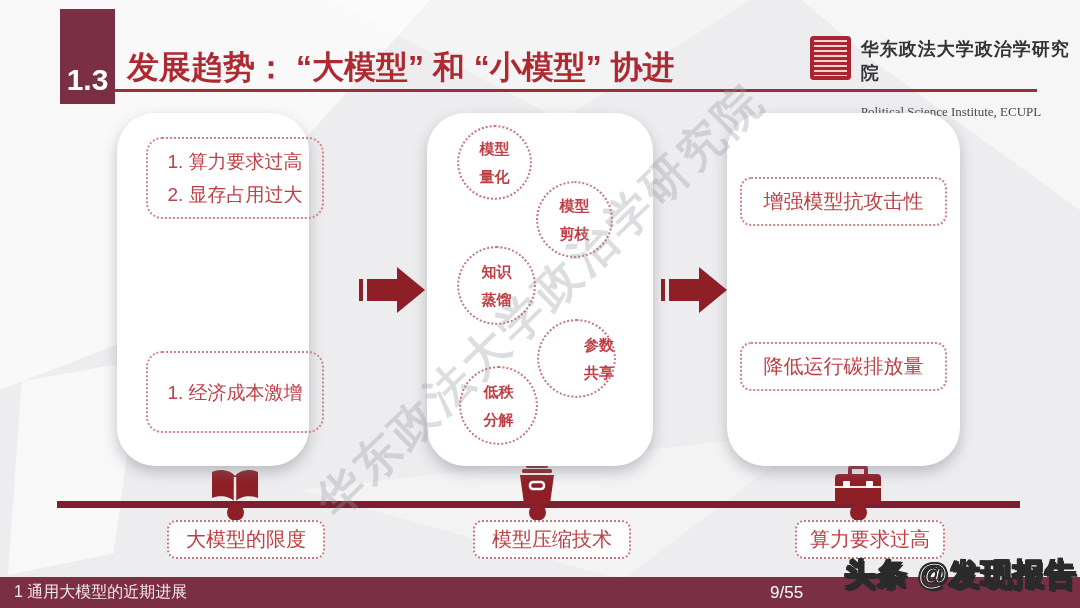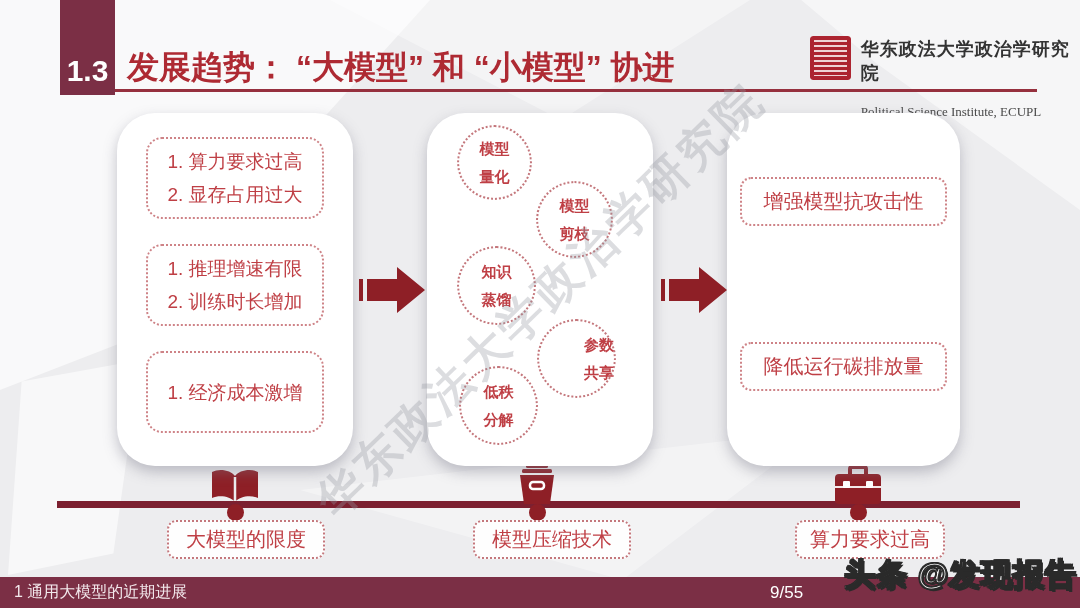--- a/index.html
+++ b/index.html
@@ -37,21 +37,21 @@
   .wm-diagonal span {
     position: absolute; left: -330px; top: -30px; width: 660px;
     transform: rotate(-44deg); transform-origin: 330px 30px;
     font-size: 46px; letter-spacing: 4px; font-weight: bold;
     color: rgba(150,152,162,0.33); white-space: nowrap; text-align: center;
     display: inline-block;
   }
 
   
   .section-box {
-    position: absolute; left: 60px; top: 0; width: 55px; height: 95px;
+    position: absolute; left: 60px; top: 9px; width: 55px; height: 95px;
     background: #7B2F45; z-index: 10;
     display: flex; align-items: flex-end; justify-content: center;
   }
   .section-box .num { color: #FFFFFF; font-weight: bold; font-size: 30px; line-height: 1; padding-bottom: 9px; }
   .slide-title {
     position: absolute; left: 127px; top: 46px; z-index: 10;
     font-size: 32px; font-weight: bold; color: #AE2A33; white-space: nowrap;
   }
   .header-rule {
     position: absolute; left: 115px; top: 89px; width: 922px; height: 3px;
@@ -69,21 +69,21 @@
   .logo-text { margin-left: 10px; font-family: "Liberation Serif", serif; }
   .logo-cn { font-size: 18px; font-weight: bold; color: #333333; letter-spacing: 1px; margin-top: 1px; }
   .logo-en { font-size: 13px; color: #4A4A4A; margin-top: 19px; }
 
   
   .card {
     position: absolute; top: 113px; height: 353px; background: #FFFFFF;
     border-radius: 38px; box-shadow: 0 6px 14px rgba(125,125,140,0.45);
     z-index: 20;
   }
-  .card-1 { left: 117px; width: 236px; }
+  .card-1 { left: 117px; width: 192px; }
   .card-2 { left: 427px; width: 226px; }
   .card-3 { left: 727px; width: 233px; }
 
   .dash-box {
     position: absolute; left: 29px; width: 178px; height: 82px;
     border: 2px dotted #CE8387; border-radius: 16px;
     display: flex; flex-direction: column; justify-content: center; align-items: center;
     color: #BF3F45; font-size: 19px; line-height: 33px; white-space: nowrap;
   }
   .card-1 .b1 { top: 24px; } .card-1 .b2 { top: 131px; } .card-1 .b3 { top: 238px; }
@@ -169,24 +169,20 @@
       <div class="logo-cn">华东政法大学政治学研究院</div>
       <div class="logo-en">Political Science Institute, ECUPL</div>
     </div>
   </div>
 
   <div class="card card-1">
     <div class="dash-box b1">
       <span>1. 算力要求过高</span>
       <span>2. 显存占用过大</span>
     </div>
-    <div class="dash-box b2">
-      <span>1. 推理增速有限</span>
-      <span>2. 训练时长增加</span>
-    </div>
     <div class="dash-box b3">
       <span>1. 经济成本激增</span>
     </div>
   </div>
 
   <svg class="arrow arrow-1" viewBox="0 0 66 52">
     <rect x="0" y="15" width="4" height="22" fill="#8E1F26"></rect>
     <polygon points="8,15 38,15 38,3 66,26 38,49 38,37 8,37" fill="#8E1F26"></polygon>
   </svg>
 

